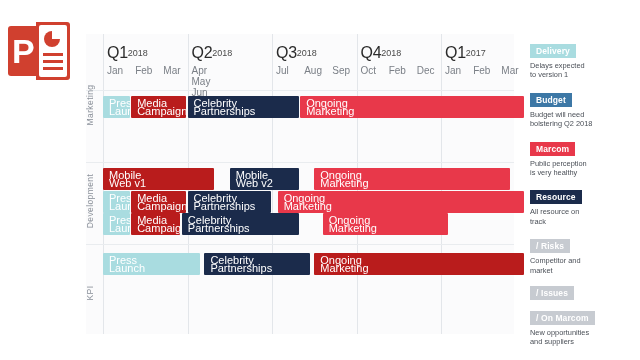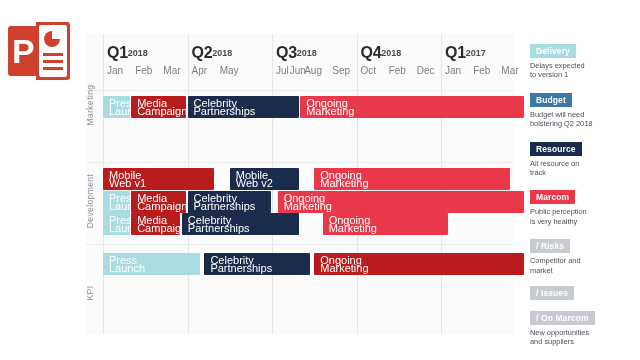--- a/index.html
+++ b/index.html
@@ -25,21 +25,21 @@
   .ppt-logo .ln3{top:45px;}
   .ppt-logo .pletter{position:absolute;left:4px;top:12px;color:#ffffff;font-size:34px;font-weight:bold;
     font-family:"Liberation Sans", sans-serif;line-height:34px;}
 
   
   .chart{position:absolute;left:86px;top:34px;width:428px;height:300px;background:#fbfbfc;}
   .gridline{position:absolute;top:0;width:1px;height:300px;background:#e3e6ea;}
   .rowsep{position:absolute;left:0;width:428px;height:1px;background:#e9ecef;}
 
   
-  .qhead{position:absolute;top:10px;font-weight:bold;}
+  .qhead{position:absolute;top:10px;}
   .qlabel{font-size:16px;color:#2b2b2b;letter-spacing:-0.3px;white-space:nowrap;}
   .qlabel .yr{font-size:9px;color:#4a4a4a;vertical-align:2px;letter-spacing:0;}
   .months{position:absolute;top:31px;display:flex;}
   .mon{font-size:10px;color:#7a7f86;text-align:left;}
 
   
   .rowlabel{position:absolute;font-size:8.5px;color:#8a9099;letter-spacing:0.4px;
     transform:rotate(-90deg);transform-origin:center center;white-space:nowrap;}
 
   
@@ -100,24 +100,24 @@
           <div class="qlabel">Q1<span class="yr">2018</span></div>
         </div>
         <div class="months" style="left: 21px;">
           <div class="mon" style="width: 28.1667px;">Jan</div>
           <div class="mon" style="width: 28.1667px;">Feb</div>
           <div class="mon" style="width: 28.1667px;">Mar</div>
         </div>
         <div class="qhead" style="left: 105.5px;">
           <div class="qlabel">Q2<span class="yr">2018</span></div>
         </div>
-        <div class="months" style="left: 105.5px;">
+        <div class="months" style="left: 105.5px; flex-direction: column;">
           <div class="mon" style="width: 28.1667px;">Apr</div>
           <div class="mon" style="width: 28.1667px;">May</div>
-          <div class="mon" style="width: 28.1667px; margin-left: 42px;">Jun</div>
+          <div class="mon" style="width: 28.1667px;">Jun</div>
         </div>
         <div class="qhead" style="left: 190px;">
           <div class="qlabel">Q3<span class="yr">2018</span></div>
         </div>
         <div class="months" style="left: 190px;">
           <div class="mon" style="width: 28.1667px;">Jul</div>
           <div class="mon" style="width: 28.1667px;">Aug</div>
           <div class="mon" style="width: 28.1667px;">Sep</div>
         </div>
         <div class="qhead" style="left: 274.5px;">
@@ -181,24 +181,24 @@
       <div class="rowlabel" style="left: 60px; top: 196px; width: 60px; text-align: center;">Development</div>
       <div class="rowlabel" style="left: 60px; top: 288px; width: 60px; text-align: center;">KPI</div>
     </div>
 
   <div class="side">
     <div id="status-blocks">
         <div class="sblock"><div class="shead teal">Delivery</div><div class="sbody">Delays expected
 to version 1</div></div>
         <div class="sblock"><div class="shead steel">Budget</div><div class="sbody">Budget will need
 bolstering Q2 2018</div></div>
+        <div class="sblock"><div class="shead red">Marcom</div><div class="sbody">Public perception
+is very healthy</div></div>
         <div class="sblock"><div class="shead navy">Resource</div><div class="sbody">All resource on
 track</div></div>
-        <div class="sblock"><div class="shead red">Marcom</div><div class="sbody">Public perception
-is very healthy</div></div>
       </div>
     <div id="note-blocks" class="slist">
         <div class="sblock"><div class="shead grey">/ Risks</div><div class="sbody">Competitor and
 market</div></div>
         <div class="sblock"><div class="shead grey">/ Issues</div></div>
         <div class="sblock"><div class="shead grey">/ On Marcom</div><div class="sbody">New opportunities
 and suppliers</div></div>
       </div>
   </div>
 

